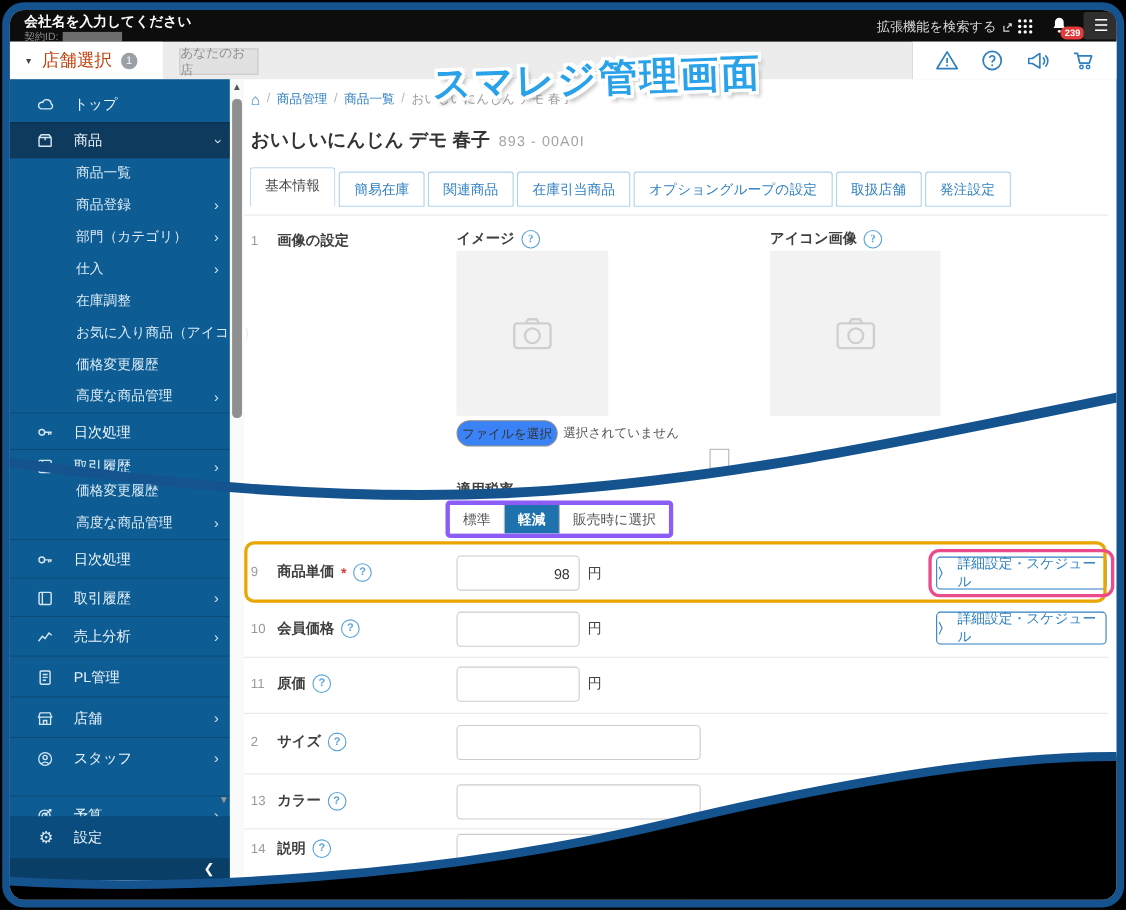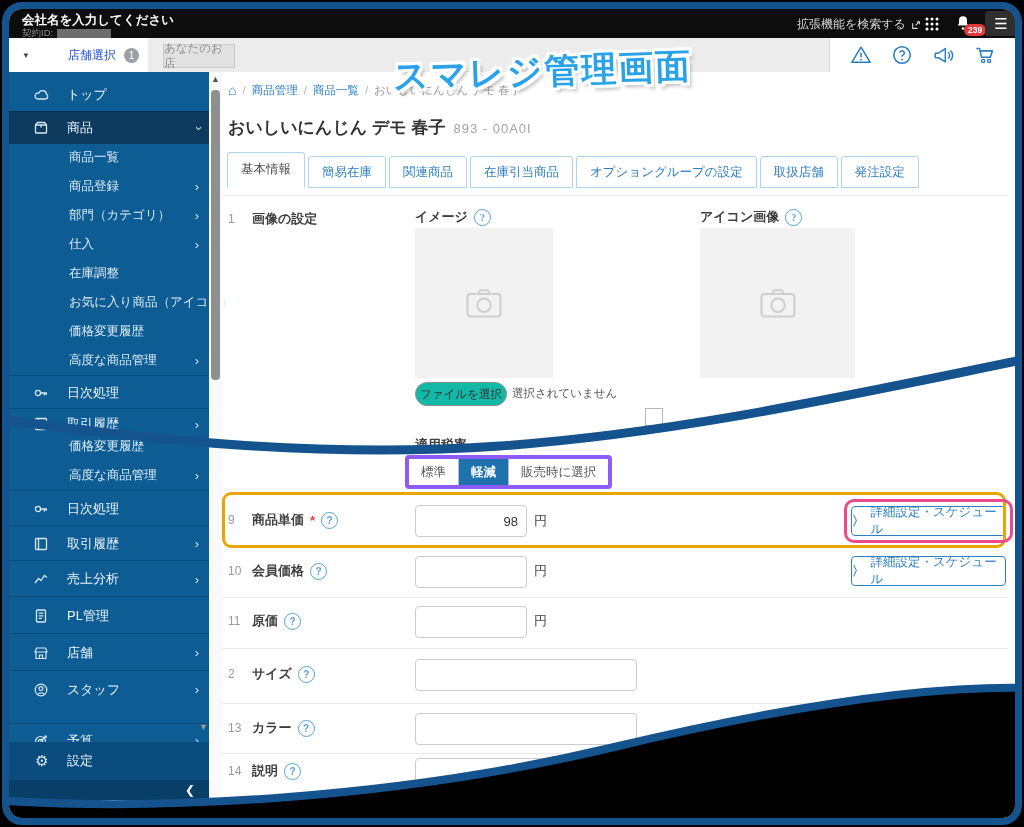--- a/index.html
+++ b/index.html
@@ -15,21 +15,21 @@
   .redact{width:54px;height:9px;background:#6d6d6d;}
   .extlink{position:absolute;left:788px;top:7px;font-size:12px;color:#d8d8d8;display:flex;gap:5px;align-items:center;}
   .hamb{position:absolute;left:976px;top:2px;width:32px;height:25px;background:#2f2f2f;border-radius:3px;color:#fff;
         font-size:15px;text-align:center;line-height:25px;}
   .badge{position:absolute;left:955px;top:15px;background:#e23b3b;color:#fff;font-size:8.5px;border-radius:7px;
          padding:1px 4px;font-weight:bold;}
   
   .secondbar{position:absolute;left:9px;top:38px;width:1006px;height:34px;background:#ececec;}
   .storesel{position:absolute;left:0;top:0;width:139px;height:34px;background:#fff;display:flex;align-items:center;gap:8px;padding-left:13px;box-sizing:border-box;}
   .storesel .cap{font-size:8px;color:#444;}
-  .storesel .lbl{font-size:12px;color:#1d4ed8;margin-left:30px;}
+  .storesel .lbl{font-size:16px;color:#c2410c;}
   .cbadge{width:15px;height:15px;border-radius:50%;background:#9aa0a6;color:#fff;font-size:10px;display:flex;align-items:center;justify-content:center;}
   .mystore{position:absolute;left:154px;top:6px;width:70px;height:22px;background:#e1e1e1;border:1px solid #c9c9c9;
            color:#8d8d8d;font-size:11.5px;display:flex;align-items:center;justify-content:center;}
   .hicons{position:absolute;left:820px;top:0;width:186px;height:34px;background:#fff;border-left:1px solid #dcdcdc;
           display:flex;align-items:center;justify-content:space-around;padding:0 10px;box-sizing:border-box;}
   
   .sidebar{position:absolute;left:9px;top:72px;width:200px;height:723px;background:#0d5d94;}
   .snav{position:absolute;left:0;width:200px;display:flex;align-items:center;color:#ebf4fb;font-size:13px;cursor:default;}
   .snav .sic{position:absolute;left:24px;width:18px;text-align:center;color:#d6e7f4;}
   .snav .stx{position:absolute;left:58px;white-space:nowrap;}
@@ -55,21 +55,21 @@
        padding:0 13px;line-height:30px;height:30px;}
   .tab.on{color:#4a4a4a;height:34px;line-height:32px;border-bottom:1px solid #fff;}
   .hr{position:absolute;left:222px;width:786px;height:1px;background:#e8e8e8;}
   .rowlab{position:absolute;display:flex;align-items:center;gap:6px;font-size:13px;font-weight:bold;color:#3f3f3f;}
   .rownum{font-weight:normal;font-size:12px;color:#9a9a9a;width:18px;}
   .req{color:#e03c3c;font-weight:bold;}
   .qc{width:15px;height:15px;border-radius:50%;border:1.4px solid #56a3d9;color:#56a3d9;font-size:10px;font-weight:bold;
       display:inline-flex;align-items:center;justify-content:center;}
   .colhead{position:absolute;display:flex;align-items:center;gap:6px;font-size:13px;font-weight:bold;color:#3f3f3f;font-family:Liberation Serif, serif;}
   .phbox{position:absolute;background:#f2f2f2;display:flex;align-items:center;justify-content:center;}
-  .filebtn{position:absolute;left:415px;top:382px;width:90px;height:22px;background:#14b8a6;border:1px solid #8f8f8f;
+  .filebtn{position:absolute;left:415px;top:382px;width:90px;height:22px;background:#3b82f6;border:1px solid #8f8f8f;
            border-radius:12px;font-size:11.5px;color:#333;display:flex;align-items:center;justify-content:center;}
   .filestat{position:absolute;left:512px;top:386px;font-size:11.5px;color:#555;}
   .inp{position:absolute;height:32px;border:1px solid #ccc;border-radius:4px;box-sizing:border-box;font-size:13px;
        color:#333;padding:0 8px;font-family:inherit;}
   .unit{position:absolute;font-size:13px;color:#444;}
   .taxgrp{position:absolute;left:405px;top:455px;display:flex;border:4px solid #8b5cf6;border-radius:4px;overflow:hidden;}
   .taxbtn{font-size:12.5px;color:#555;background:#fff;padding:0 12px;line-height:26px;border-right:1px solid #b9b9b9;}
   .taxbtn:last-child{border-right:none;}
   .taxbtn.sel{background:#1e73ae;color:#fff;font-weight:bold;}
   .dtlbtn{position:absolute;width:155px;height:30px;border:1.5px solid #2d7fc1;border-radius:4px;background:#fff;

